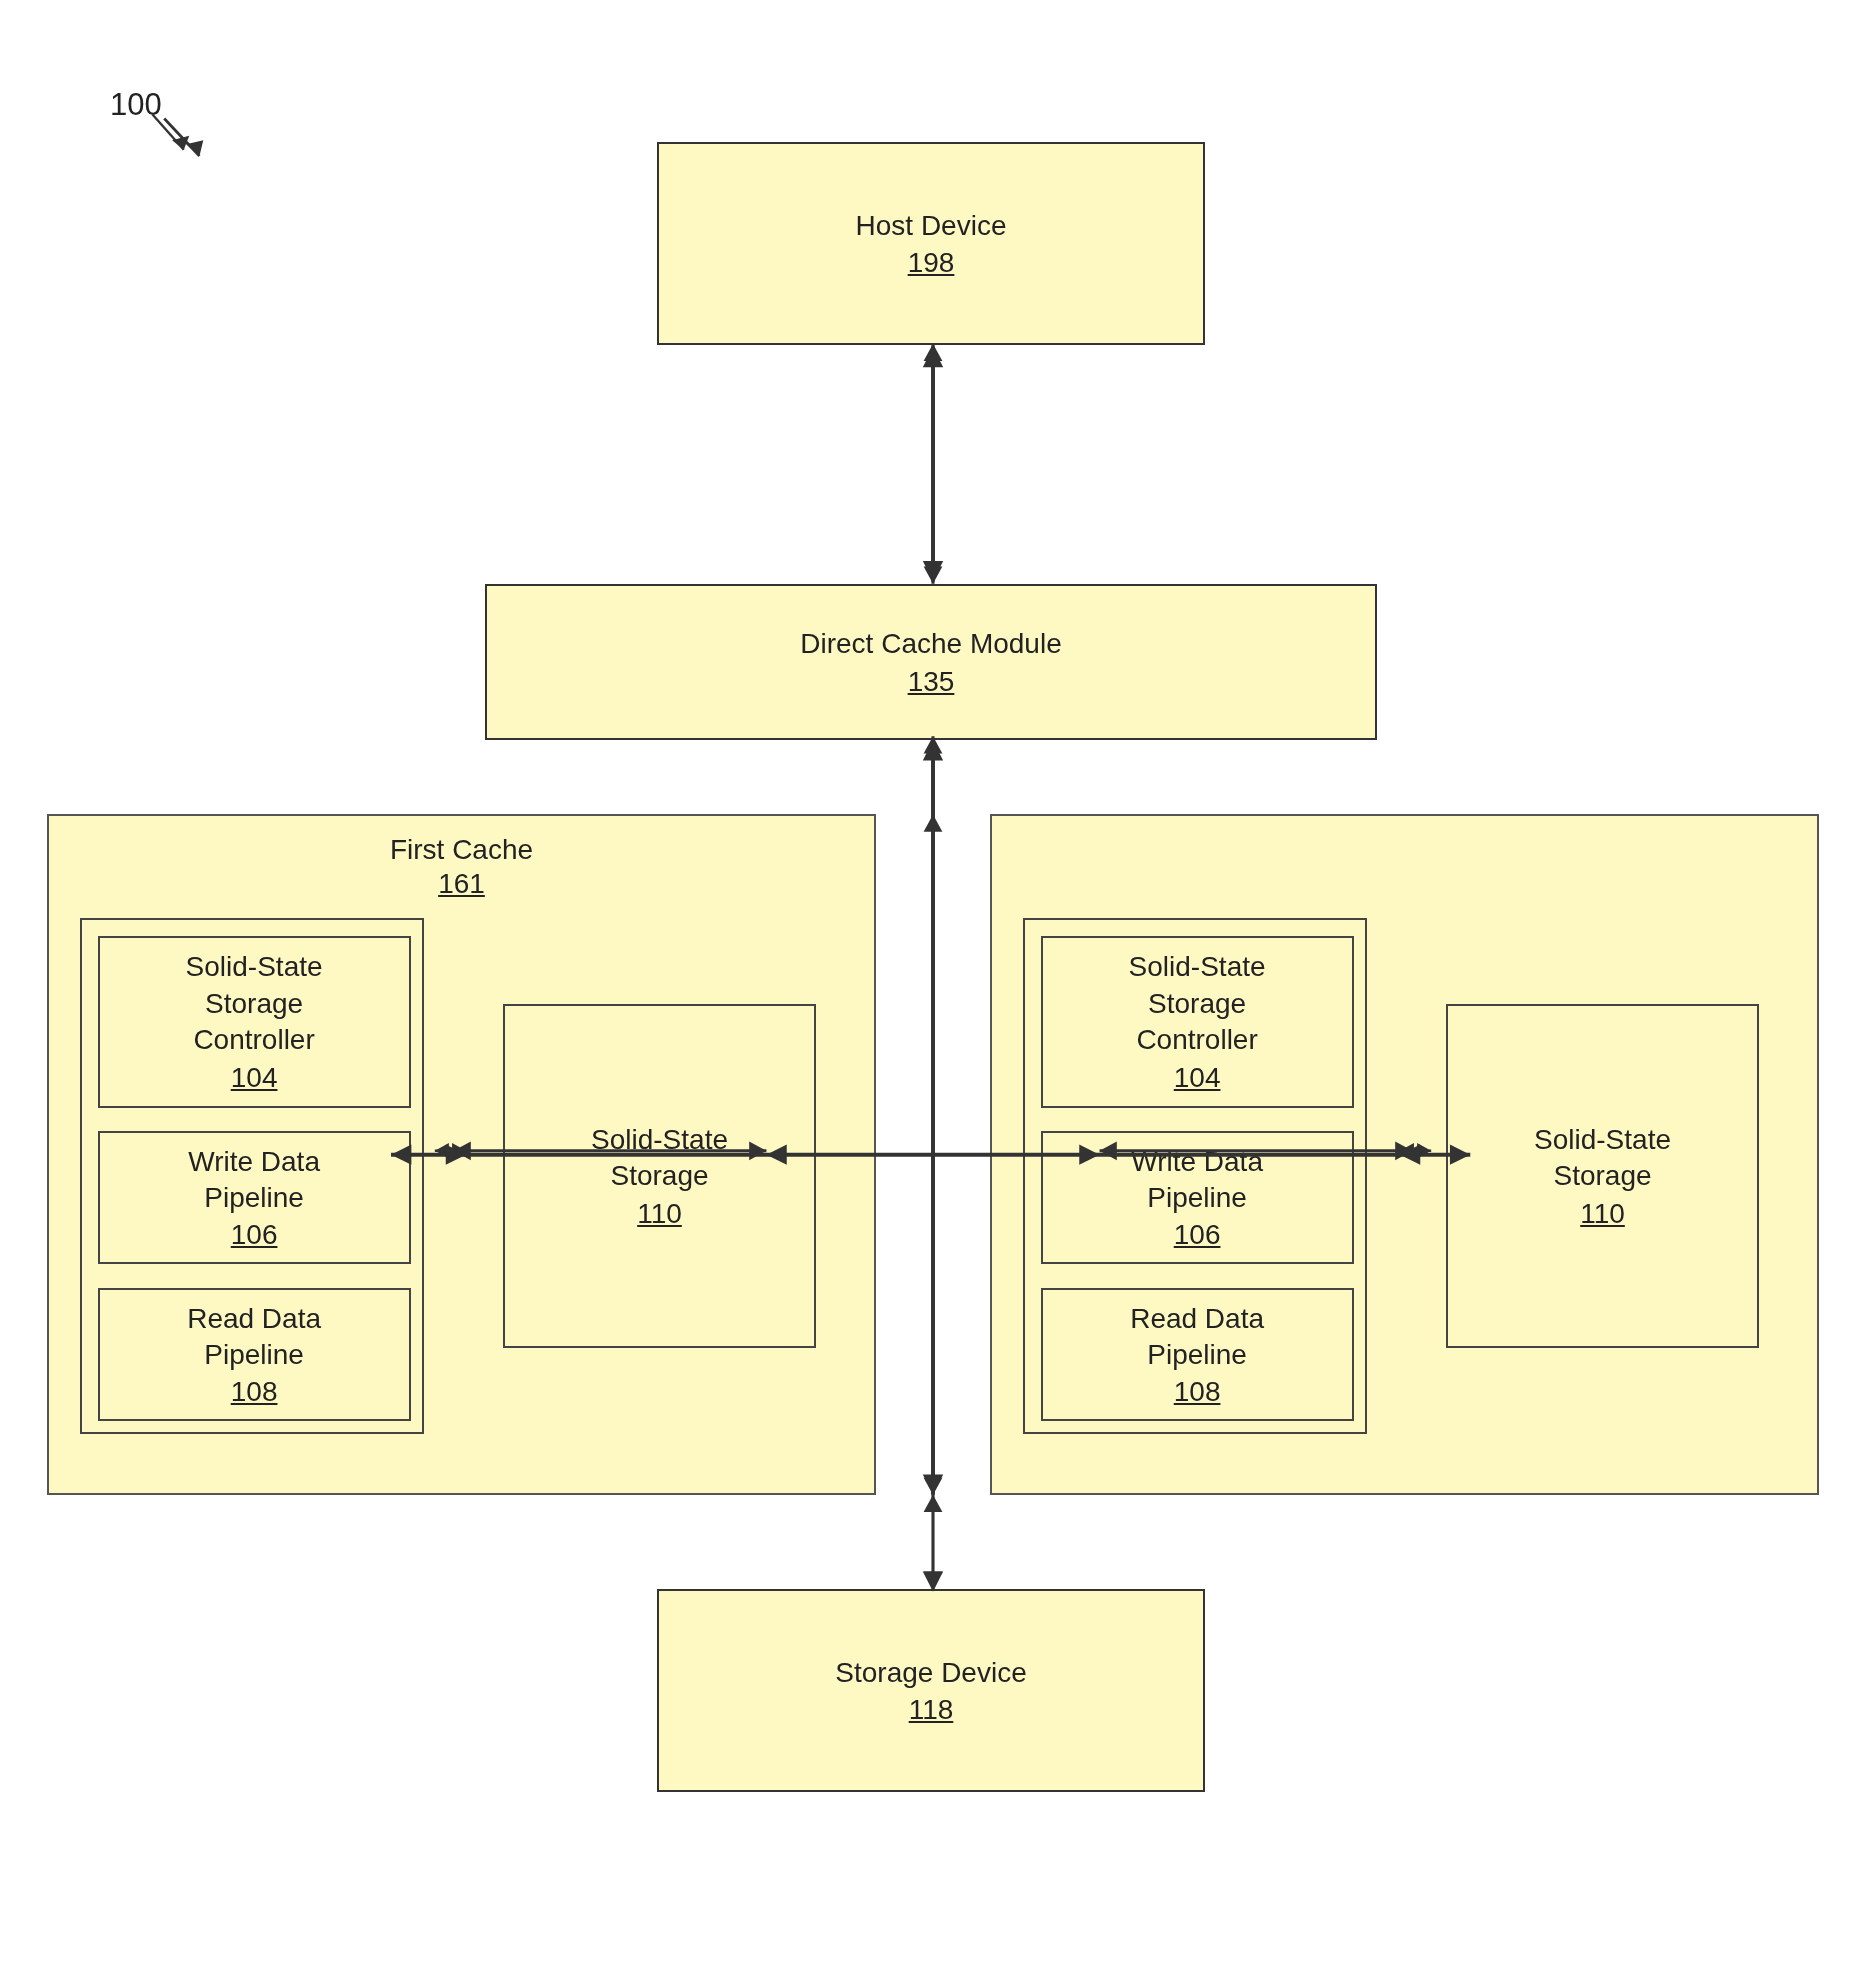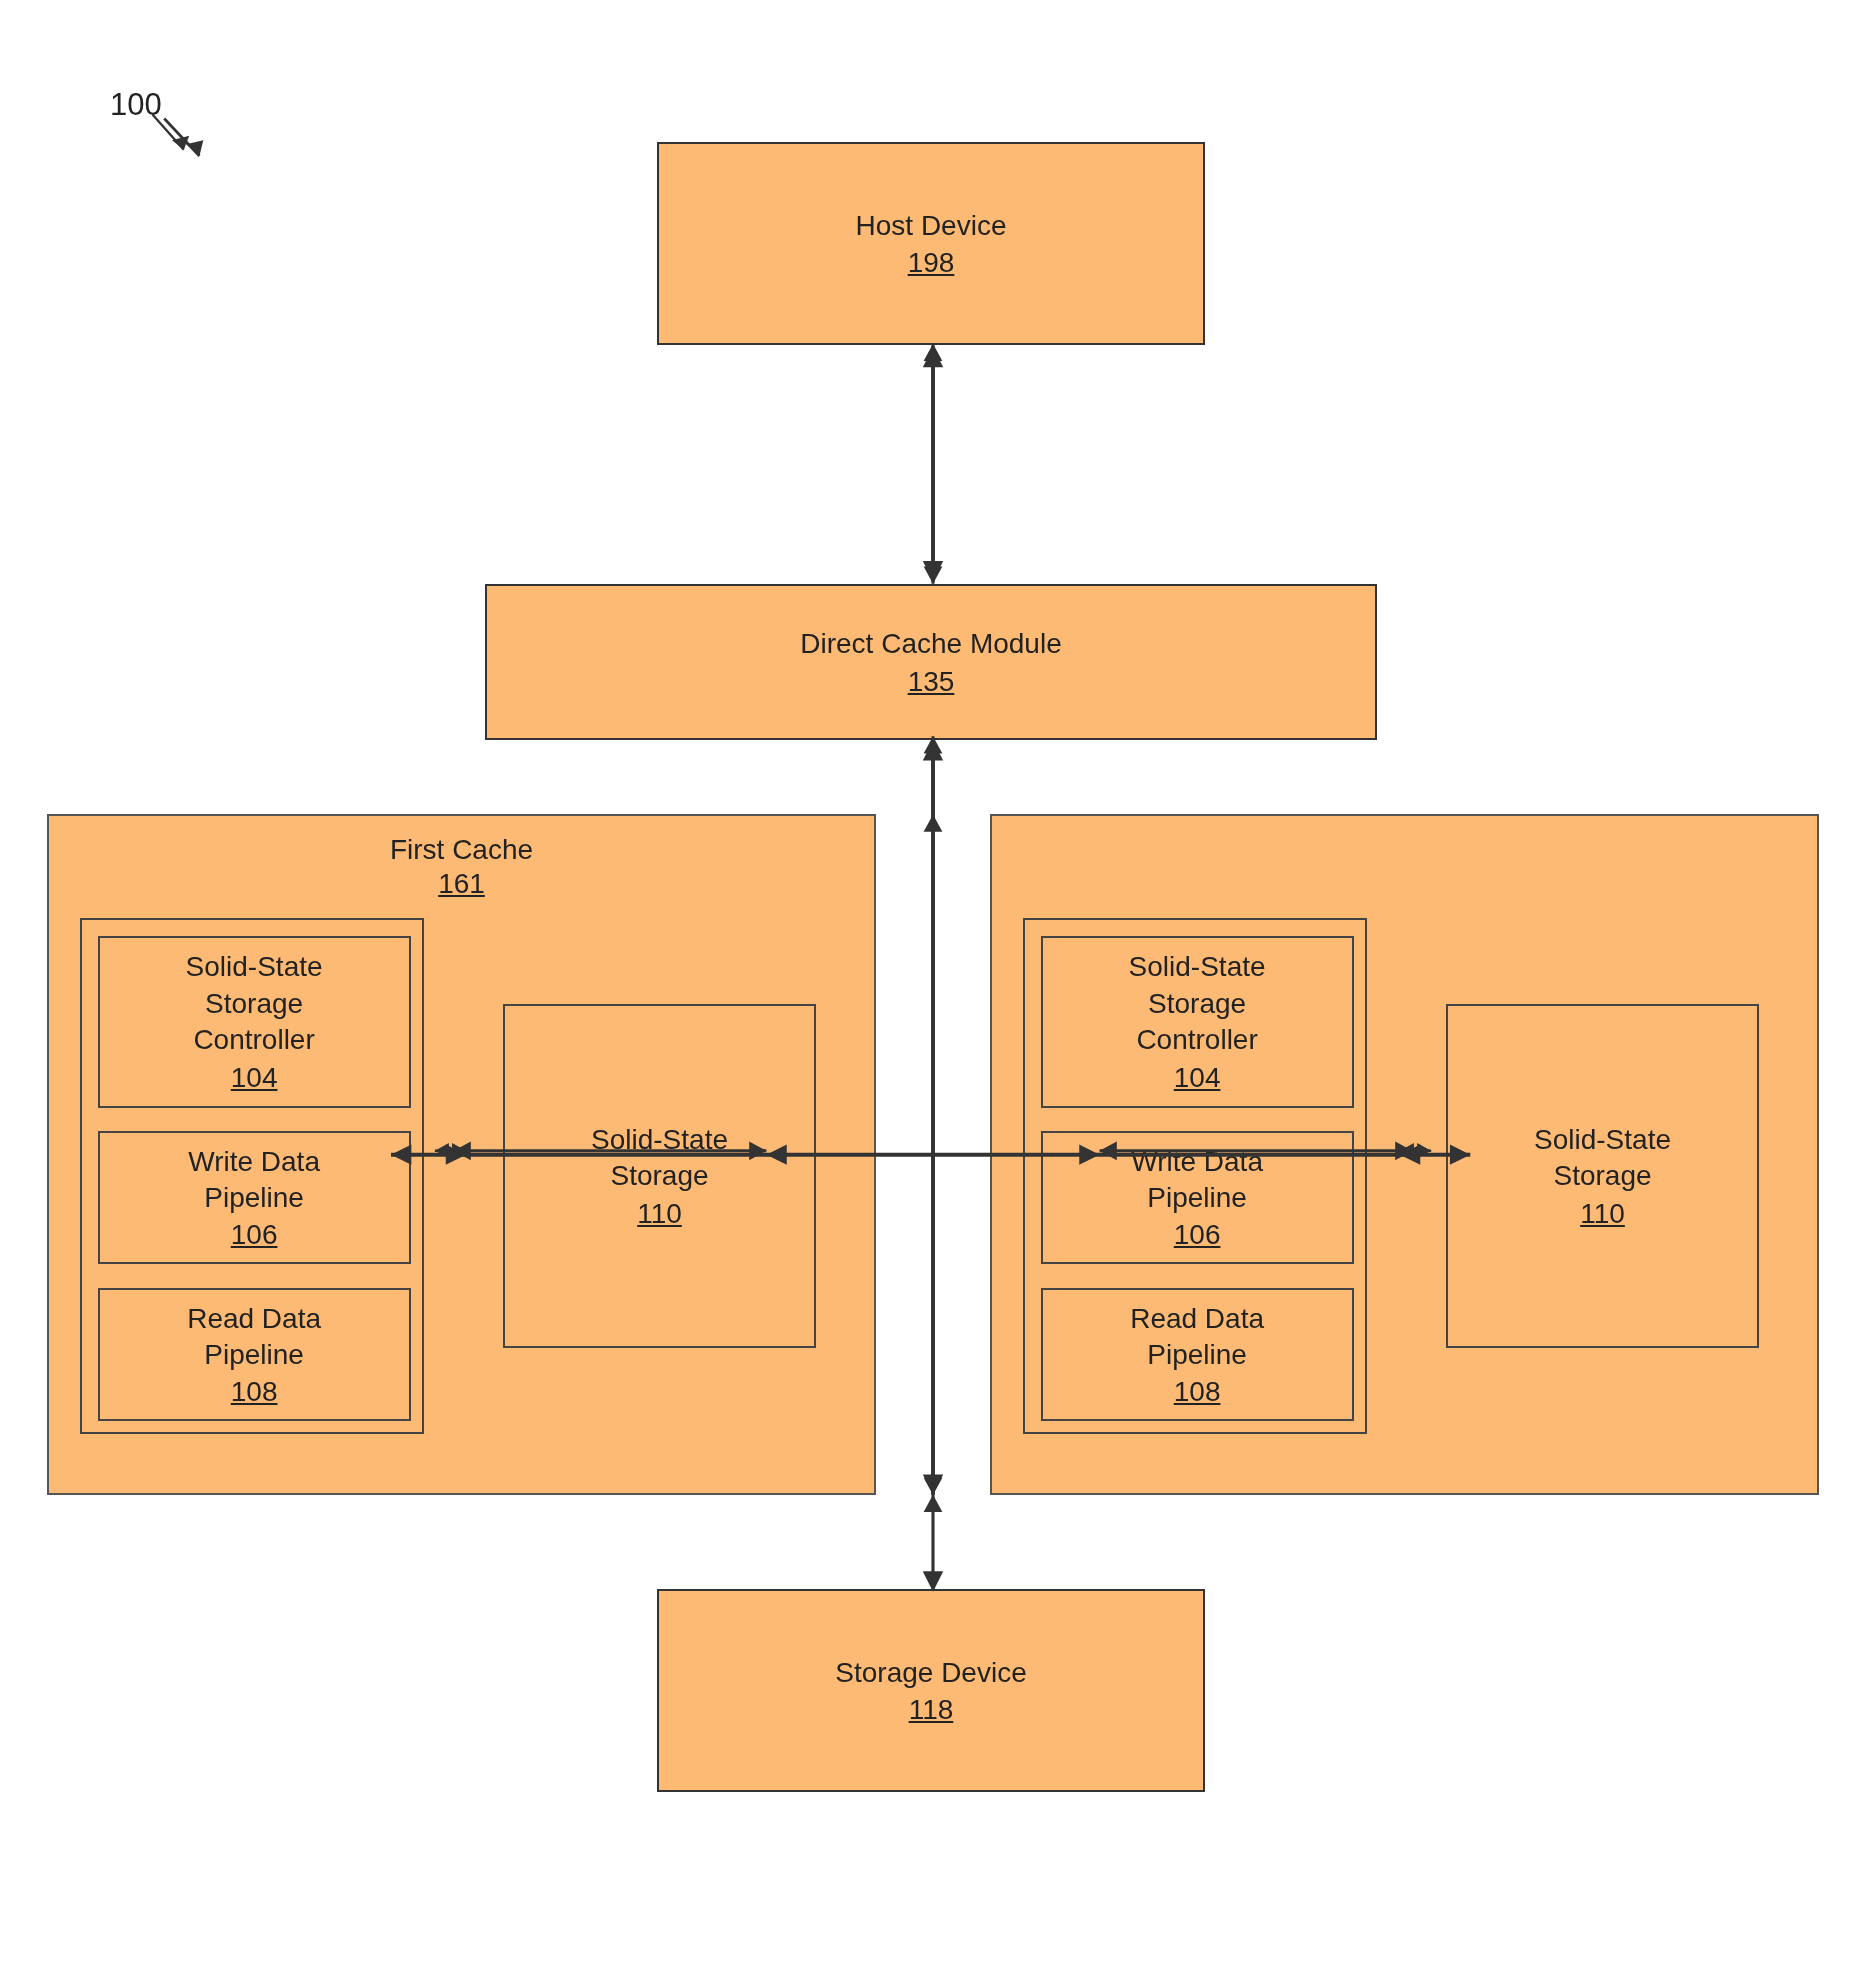--- a/index.html
+++ b/index.html
@@ -16,21 +16,21 @@
       position: absolute;
       top: 0; left: 0;
       width: 1866px;
       height: 1829px;
       margin-top: 40px;
     }
 
     .box {
       position: absolute;
       border: 2.3px solid #333;
-      background: #fdba74;
+      background: #fef9c3;
       display: flex;
       flex-direction: column;
       align-items: center;
       justify-content: center;
       text-align: center;
     }
 
     .box-label {
       font-size: 28px;
       line-height: 1.3;

